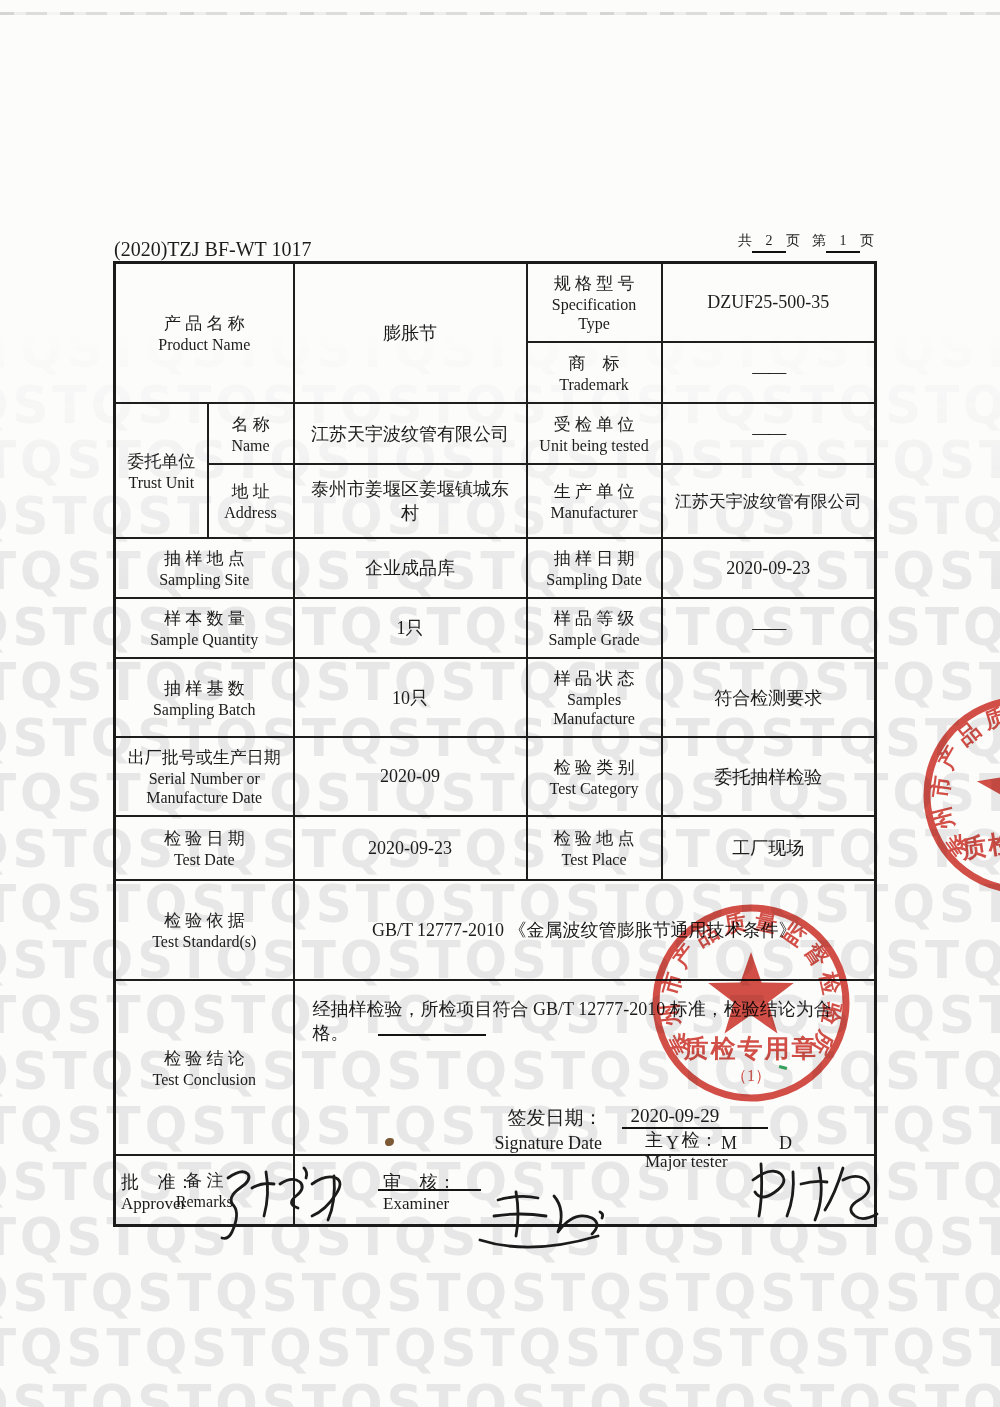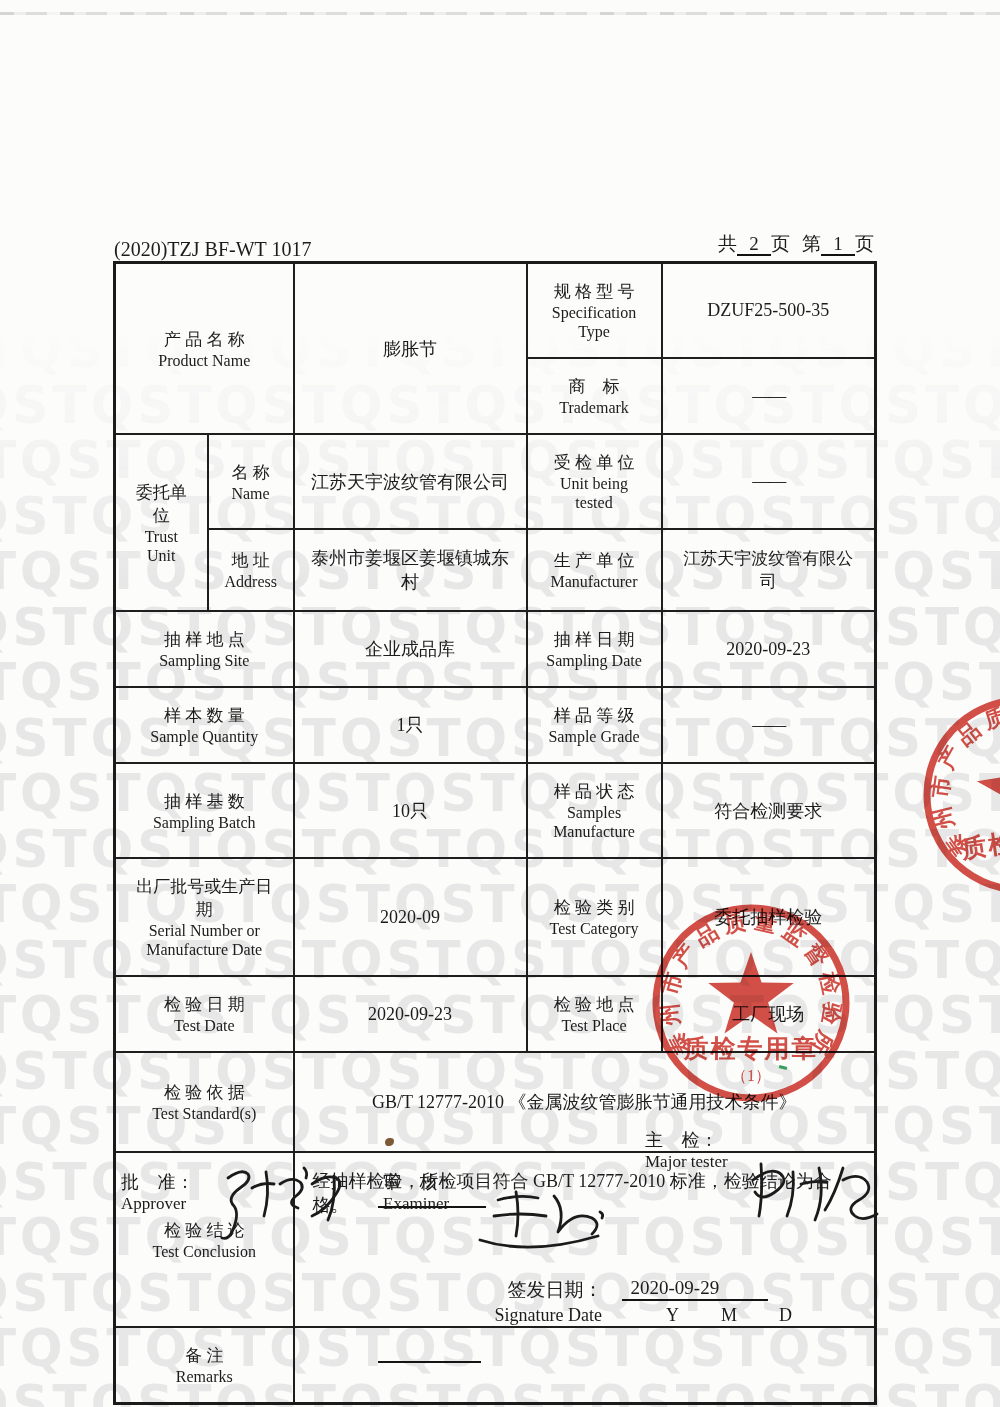--- a/index.html
+++ b/index.html
@@ -16,30 +16,30 @@
       mask-image:linear-gradient(180deg,transparent 0,rgba(0,0,0,.45) 130px,#000 250px);}
   .wm-row{position:absolute;white-space:nowrap;font-family:"DejaVu Sans","Liberation Sans",sans-serif;
       font-weight:bold;font-size:50px;letter-spacing:4px;color:#e7e7e7;transform:scaleY(1.04);}
 
   
   .title-cn{position:absolute;left:287px;top:126px;font-size:51px;font-weight:bold;
             letter-spacing:73px;white-space:nowrap;z-index:1;}
   .title-en{position:absolute;left:0;right:0;top:184px;text-align:center;font-size:30px;
             font-weight:bold;word-spacing:30px;z-index:1;}
   .doc-no{position:absolute;left:114px;top:238px;font-size:20px;z-index:1;}
-  .pagination{position:absolute;right:126px;top:231px;font-size:19px;z-index:1;white-space:nowrap;}
+  .pagination{position:absolute;right:126px;top:231px;font-size:14px;z-index:1;white-space:nowrap;}
   .pagination .num{display:inline-block;min-width:34px;text-align:center;border-bottom:2px solid #111;
                    line-height:20px;}
   .pagination .gap{display:inline-block;width:12px;}
 
   
   table.report{position:absolute;left:113px;top:261px;width:761px;z-index:1;
                border-collapse:collapse;table-layout:fixed;background:transparent;
                border:3px solid #1b1b1b;}
-  table.report td{border:2px solid #1e1e1e;text-align:center;vertical-align:middle;padding:16px;}
+  table.report td{border:2px solid #1e1e1e;text-align:center;vertical-align:middle;padding:8px;}
   .cn{font-size:17px;line-height:23px;}
   .en{font-size:16px;line-height:19px;}
   .val{font-size:18px;}
   .val-dash{font-size:18px;letter-spacing:-2px;}
   td.left{text-align:left;padding-left:16px;}
   td.rel{position:relative;margin-top:44px;}
   .concl-text{position:absolute;left:18px;top:16px;width:545px;font-size:18px;text-align:left;}
   .hline{position:absolute;height:2px;background:#141414;}
   .sig-cn{position:absolute;left:213px;top:124px;font-size:19px;white-space:nowrap;text-align:left;}
   .sig-date{position:absolute;left:336px;top:124px;font-size:19px;white-space:nowrap;}

